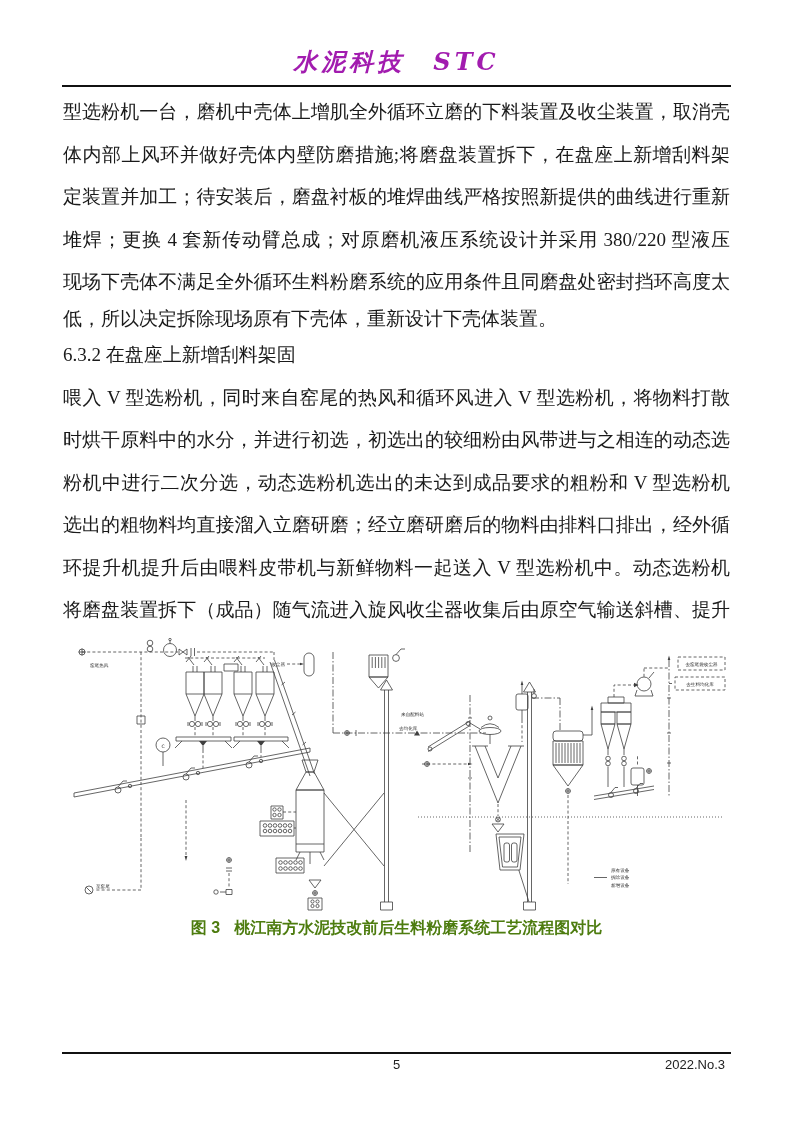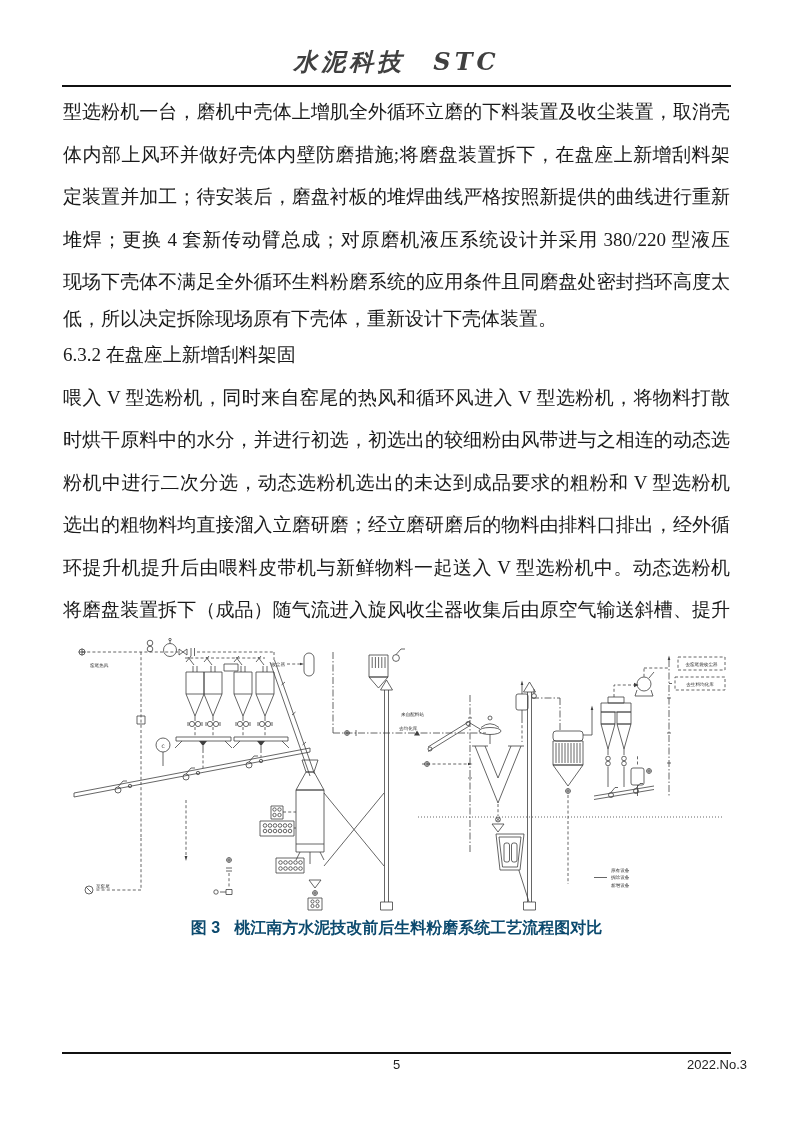--- a/index.html
+++ b/index.html
@@ -1,34 +1,34 @@
 <!DOCTYPE html>
 <html><head>
 <meta charset="utf-8">
 <style>
   html,body{margin:0;padding:0;background:#ffffff;}
   .page{position:relative;width:793px;height:1122px;background:#ffffff;overflow:hidden;
         font-family:"Liberation Serif",serif;color:#1a1a1a;}
   .journal-title{position:absolute;top:46px;left:0;width:100%;text-align:center;
         font-family:"DejaVu Serif",serif;font-style:italic;font-weight:600;
-        font-size:24px;letter-spacing:4px;color:#404040;}
+        font-size:24px;letter-spacing:4px;color:#a21caf;}
   .header-rule{position:absolute;top:85px;left:62px;width:669px;height:2.4px;background:#111;}
   .body-text{position:absolute;top:88px;left:63px;width:667px;font-size:19px;}
   .line{height:36.5px;line-height:36.5px;white-space:nowrap;overflow:visible;}
   .jst{white-space:normal;text-align:justify;text-align-last:justify;height:36.5px;line-height:36.5px;overflow:hidden;margin-top:6px;}
   .indent{text-indent:2em;}
   .figure-wrap{position:absolute;top:638px;left:66px;width:666px;height:277px;}
   .figure-wrap svg{display:block;width:666px;height:277px;}
   .figcaption{position:absolute;top:918px;left:0;width:100%;text-align:center;
-        font-family:"Liberation Sans",sans-serif;font-weight:bold;font-size:16px;color:#0c4a6e;}
+        font-family:"Liberation Sans",sans-serif;font-weight:bold;font-size:16px;color:#4d7c0f;}
   .figcaption .gap{display:inline-block;width:14px;}
   .footer-rule{position:absolute;top:1052px;left:62px;width:669px;height:2px;background:#111;}
   .page-number{position:absolute;top:1057px;left:0;width:100%;text-align:center;
         font-family:"Liberation Sans",sans-serif;font-size:13px;color:#222;}
-  .issue{position:absolute;top:1057px;right:46px;font-family:"Liberation Sans",sans-serif;
+  .issue{position:absolute;top:1057px;right:68px;font-family:"Liberation Sans",sans-serif;
         font-size:13px;color:#222;}
   
   svg *{vector-effect:non-scaling-stroke;}
   svg .ln{stroke:#3f3f3f;fill:none;stroke-width:.8px;}
   svg .d{stroke-dasharray:3 2.2;}
   svg .dd{stroke-dasharray:7 2 1.5 2;}
   svg .dt{stroke-dasharray:1 2;}
   svg .fl{fill:#3f3f3f;stroke:none;}
   svg text{fill:#2b2b2b;stroke:none;font-size:4.6px;font-family:"DejaVu Sans",sans-serif;}
 </style>

